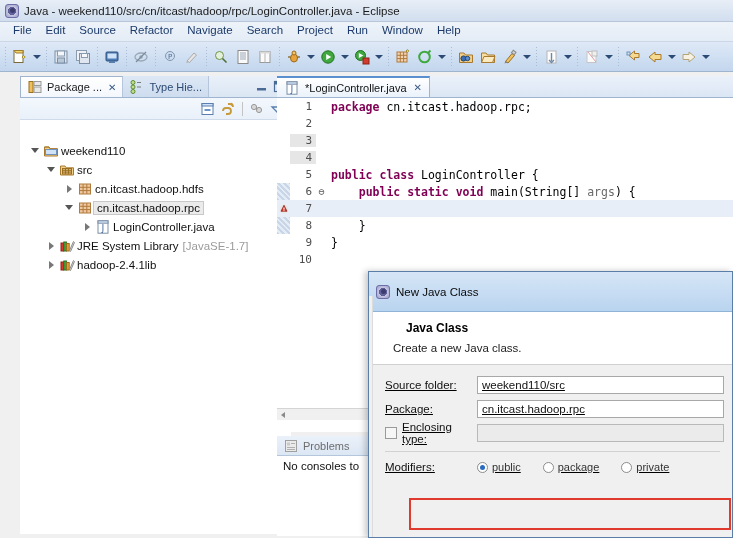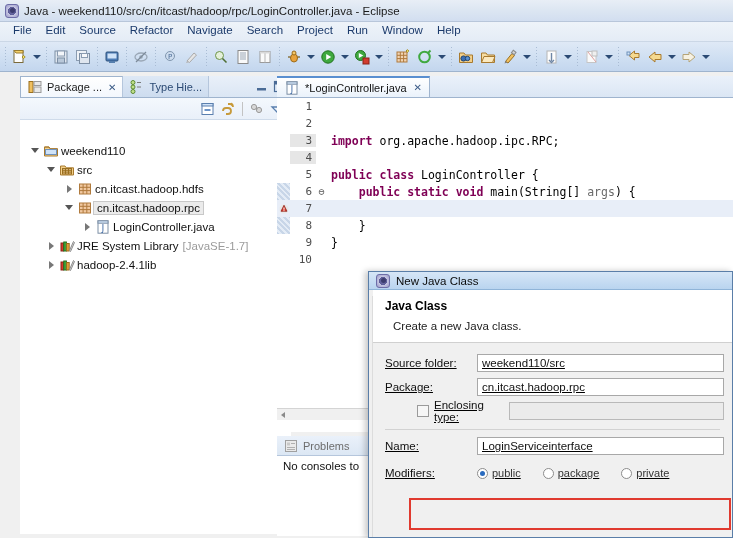--- a/index.html
+++ b/index.html
@@ -202,36 +202,36 @@
 
   
   .dialog {
     position:absolute; left:368px; top:271px; width:365px; height:267px;
     background:#f0f0f0;
     border:1px solid #5a7ea8;
     box-shadow: -3px 0 6px rgba(0,0,0,0.22);
     overflow:hidden;
   }
   .dlg-title {
-    height:18px; background: linear-gradient(to bottom,#d6e6f7 0%,#b9d4ef 100%);
+    height:40px; background: linear-gradient(to bottom,#d6e6f7 0%,#b9d4ef 100%);
     border-bottom:1px solid #8fb4d8;
     display:flex; align-items:center; padding-left:7px; gap:6px;
   }
   .dlg-title-ico {
     width:14px;height:14px;border-radius:3px;
     background: radial-gradient(circle at 50% 50%, #7a7ab0 0%, #5b5b96 45%, #c9c9e4 47%, #9a9ac8 100%);
     border:1px solid #6d6da8; position:relative;
   }
   .dlg-title-ico::after{content:'';position:absolute;left:3.5px;top:3.5px;width:5px;height:5px;border-radius:50%;background:#3c3c6e;}
   .dlg-title-text { font-size:11.5px; color:#0a0a0a; }
 
   .dlg-head {
     background:#ffffff; padding:9px 12px 10px 12px; border-bottom:1px solid #d0d0d0;
   }
-  .dlg-h1 { font-size:12px; font-weight:bold; color:#000; margin-bottom:7px; }
+  .dlg-h1 { font-size:12px; font-weight:bold; color:#000; margin-bottom:7px;margin-left:21px; }
   .dlg-h2 { font-size:11.5px; color:#222; padding-left:8px; }
 
   .dlg-body { padding: 8px 0 0 0; text-decoration: underline; }
   .frow { display:flex; align-items:center; height:24px; padding:0 8px 0 12px; }
   .flabel { width:92px; flex:0 0 92px; font-size:11.5px; color:#111; }
   .finput {
     flex:1; height:18px; background:#ffffff; border:1px solid #a8a8a8;
     display:flex; align-items:center; padding:0 4px;
     font-size:11.5px; color:#111;text-align:center;
   }
@@ -665,34 +665,34 @@
         <span class="tab-close">✕</span>
       </div>
     </div>
 
     <div class="code">
 
       <div class="cline">
         <div class="marker"></div>
         <div class="gut">1</div>
         <div class="fold"></div>
+        <div class="ctext"><span class="kw">package</span><span class="plain"> cn.itcast.hadoop.rpc;</span></div>
       </div>
 
       <div class="cline">
         <div class="marker"></div>
         <div class="gut">2</div>
         <div class="fold"></div>
         <div class="ctext"></div>
       </div>
 
       <div class="cline">
         <div class="marker"></div>
         <div class="gut shade">3</div>
         <div class="fold"></div>
-        <div class="ctext"><span class="kw">import</span><span class="plain"> org.apache.hadoop.ipc.RPC;</span></div>
       </div>
 
       <div class="cline">
         <div class="marker"></div>
         <div class="gut shade">4</div>
         <div class="fold"></div>
         <div class="ctext"></div>
       </div>
 
       <div class="cline">
@@ -785,33 +785,29 @@
         <div class="flabel">Source folder:</div>
         <div class="finput">weekend110/src</div>
       </div>
 
       <div class="frow">
         <div class="flabel">Package:</div>
         <div class="finput">cn.itcast.hadoop.rpc</div>
       </div>
 
       <div class="frow">
-        <div class="flabel" style="display:flex;align-items:center;margin-left:32px;">
+        <div class="flabel" style="display:flex;align-items:center;">
           <span class="chk"></span>
           <span>Enclosing type:</span>
         </div>
         <div class="finput disabled"></div>
       </div>
 
       <div class="fsep"></div>
 
-      <div class="frow" style="margin-top:4px;">
-        <div class="flabel">Name:</div>
-        <div class="finput">LoginServiceinterface</div>
-      </div>
 
       <div class="mod-row" style="margin-top:5px;">
         <div class="flabel">Modifiers:</div>
         <span class="radio on"></span>
         <span class="mod-lbl">public</span>
         <span class="radio"></span>
         <span class="mod-lbl">package</span>
         <span class="radio"></span>
         <span class="mod-lbl">private</span>
       </div>

